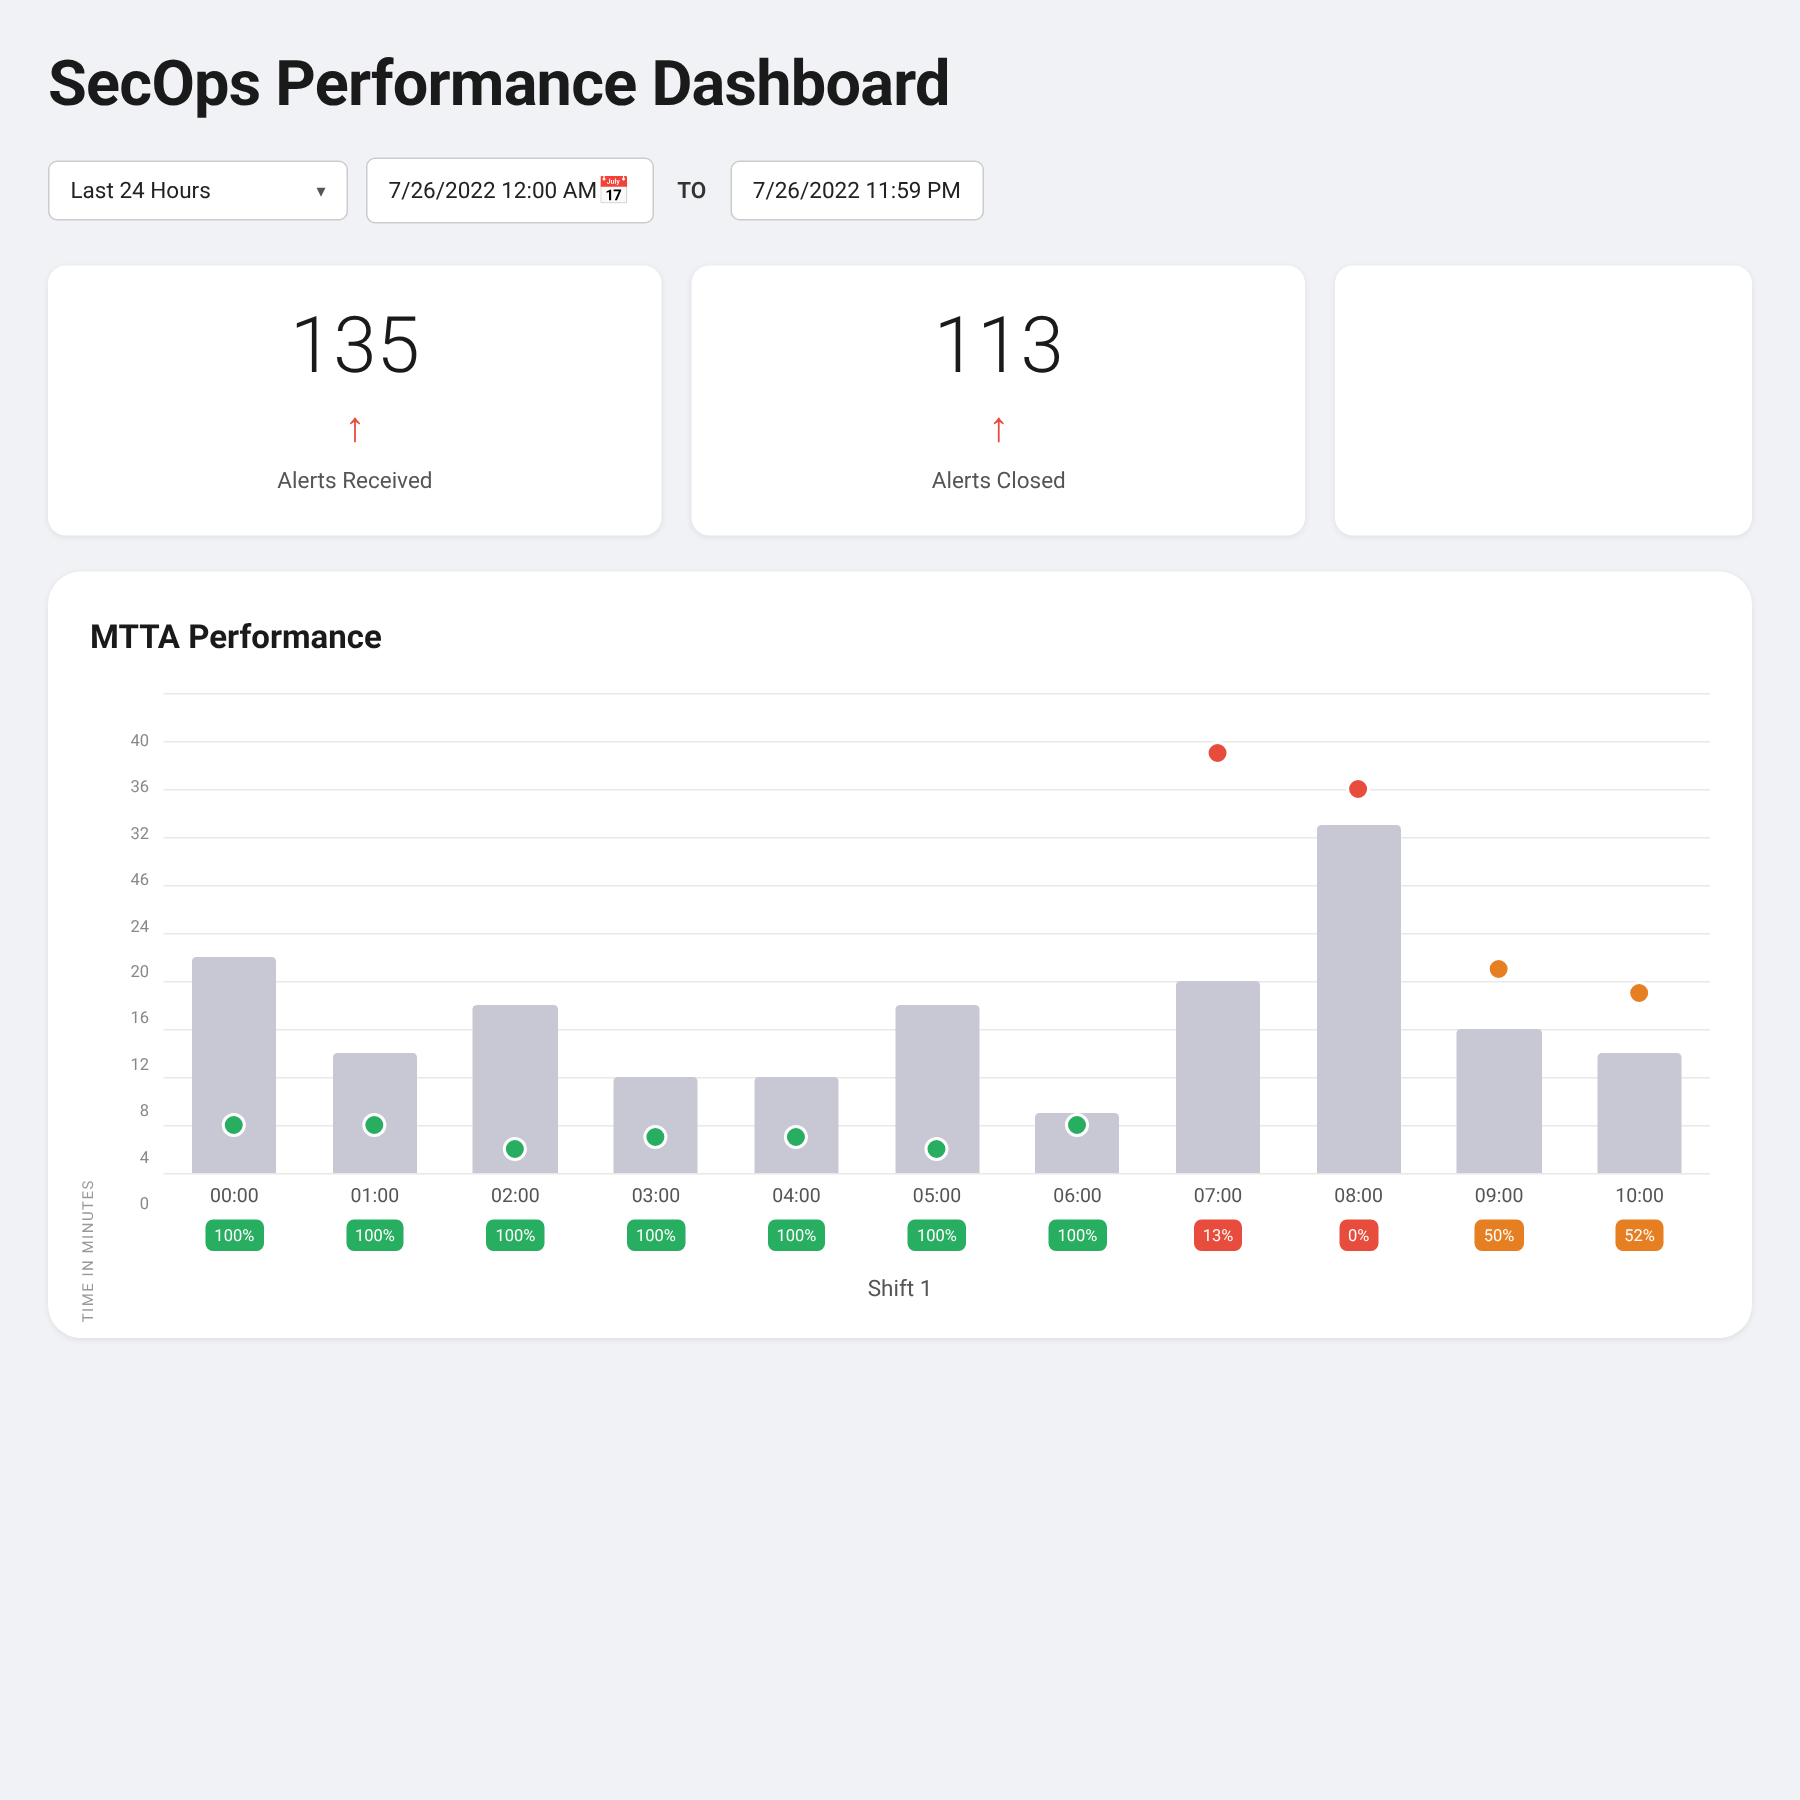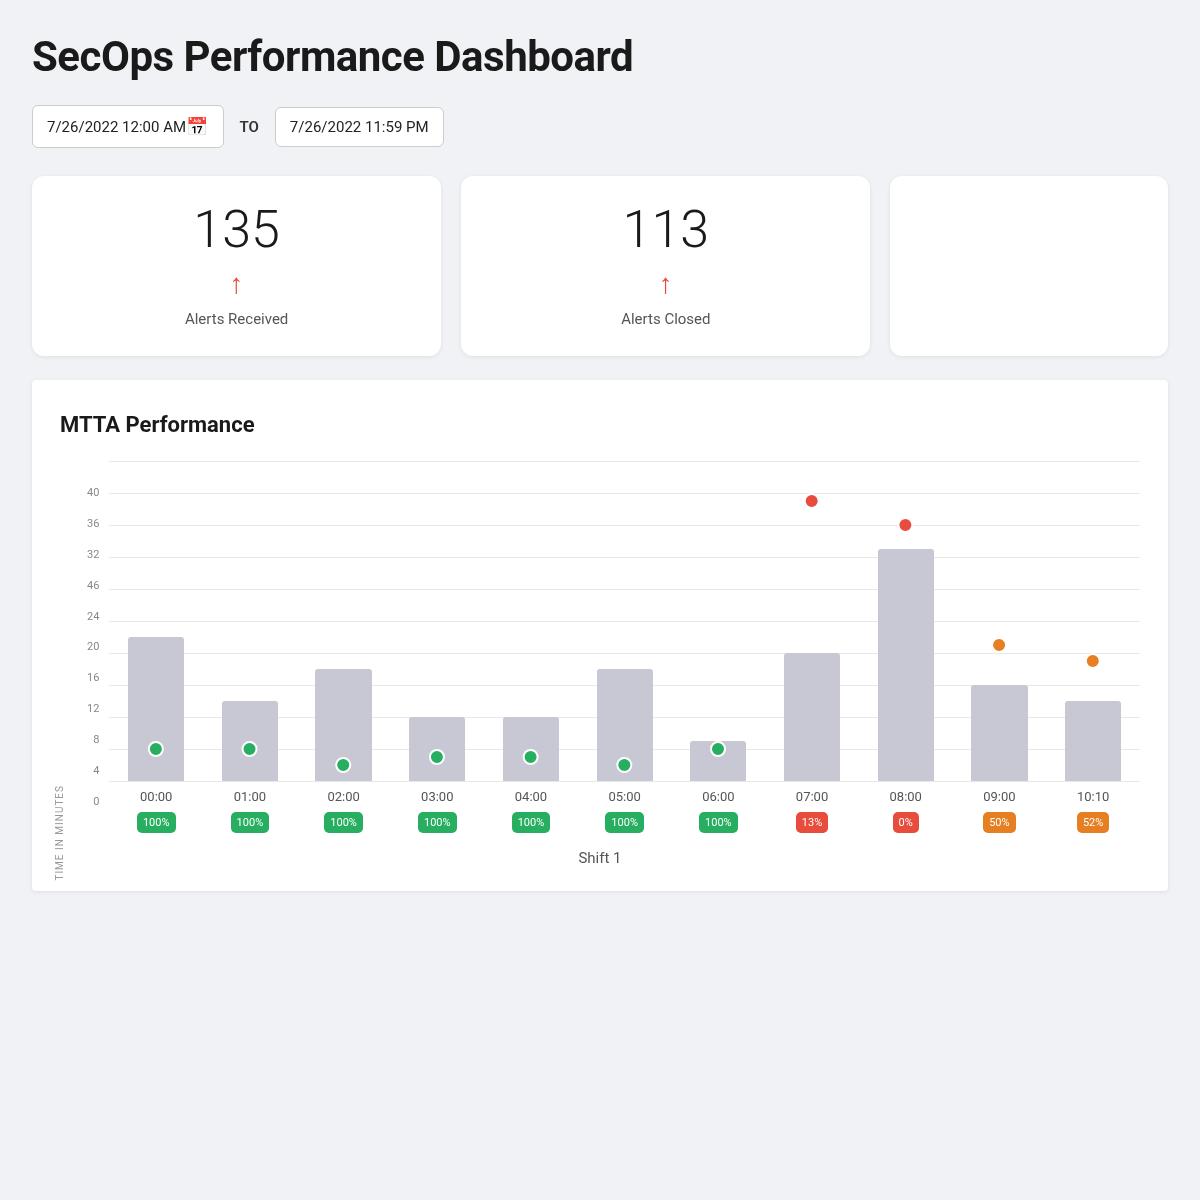--- a/index.html
+++ b/index.html
@@ -107,21 +107,21 @@
 
     .metric-label {
       font-size: 15px;
       color: #555;
       font-weight: 400;
       margin-top: 4px;
     }
 
     .chart-card {
       background: #fff;
-      border-radius: 4px;
+      border-radius: 22px;
       padding: 32px 28px 24px;
       box-shadow: 0 1px 4px rgba(0,0,0,0.08);
     }
 
     .chart-title {
       font-size: 22px;
       font-weight: 700;
       color: #1a1a1a;
       margin-bottom: 24px;
     }
@@ -252,20 +252,24 @@
       height: 320px;
       overflow: visible;
     }
   </style>
 </head>
 <body>
 
 <h1 class="page-title">SecOps Performance Dashboard</h1>
 
 <div class="filter-bar">
+  <div class="time-select">
+    <span>Last 24 Hours</span>
+    <span class="chevron">▾</span>
+  </div>
   <div class="date-input">
     <span>7/26/2022 12:00 AM</span>
     <span class="cal-icon">📅</span>
   </div>
   <span class="to-label">TO</span>
   <div class="date-input">
     <span>7/26/2022 11:59 PM</span>
   </div>
 </div>
 
@@ -380,21 +384,21 @@
           <span class="x-label">00:00</span>
           <span class="x-label">01:00</span>
           <span class="x-label">02:00</span>
           <span class="x-label">03:00</span>
           <span class="x-label">04:00</span>
           <span class="x-label">05:00</span>
           <span class="x-label">06:00</span>
           <span class="x-label">07:00</span>
           <span class="x-label">08:00</span>
           <span class="x-label">09:00</span>
-          <span class="x-label">10:10</span>
+          <span class="x-label">10:00</span>
         </div>
 
       <div class="pct-badges" id="pct-badges">
           <div class="pct-badge">
             <span class="badge badge-green">100%</span>
           </div>
           <div class="pct-badge">
             <span class="badge badge-green">100%</span>
           </div>
           <div class="pct-badge">

